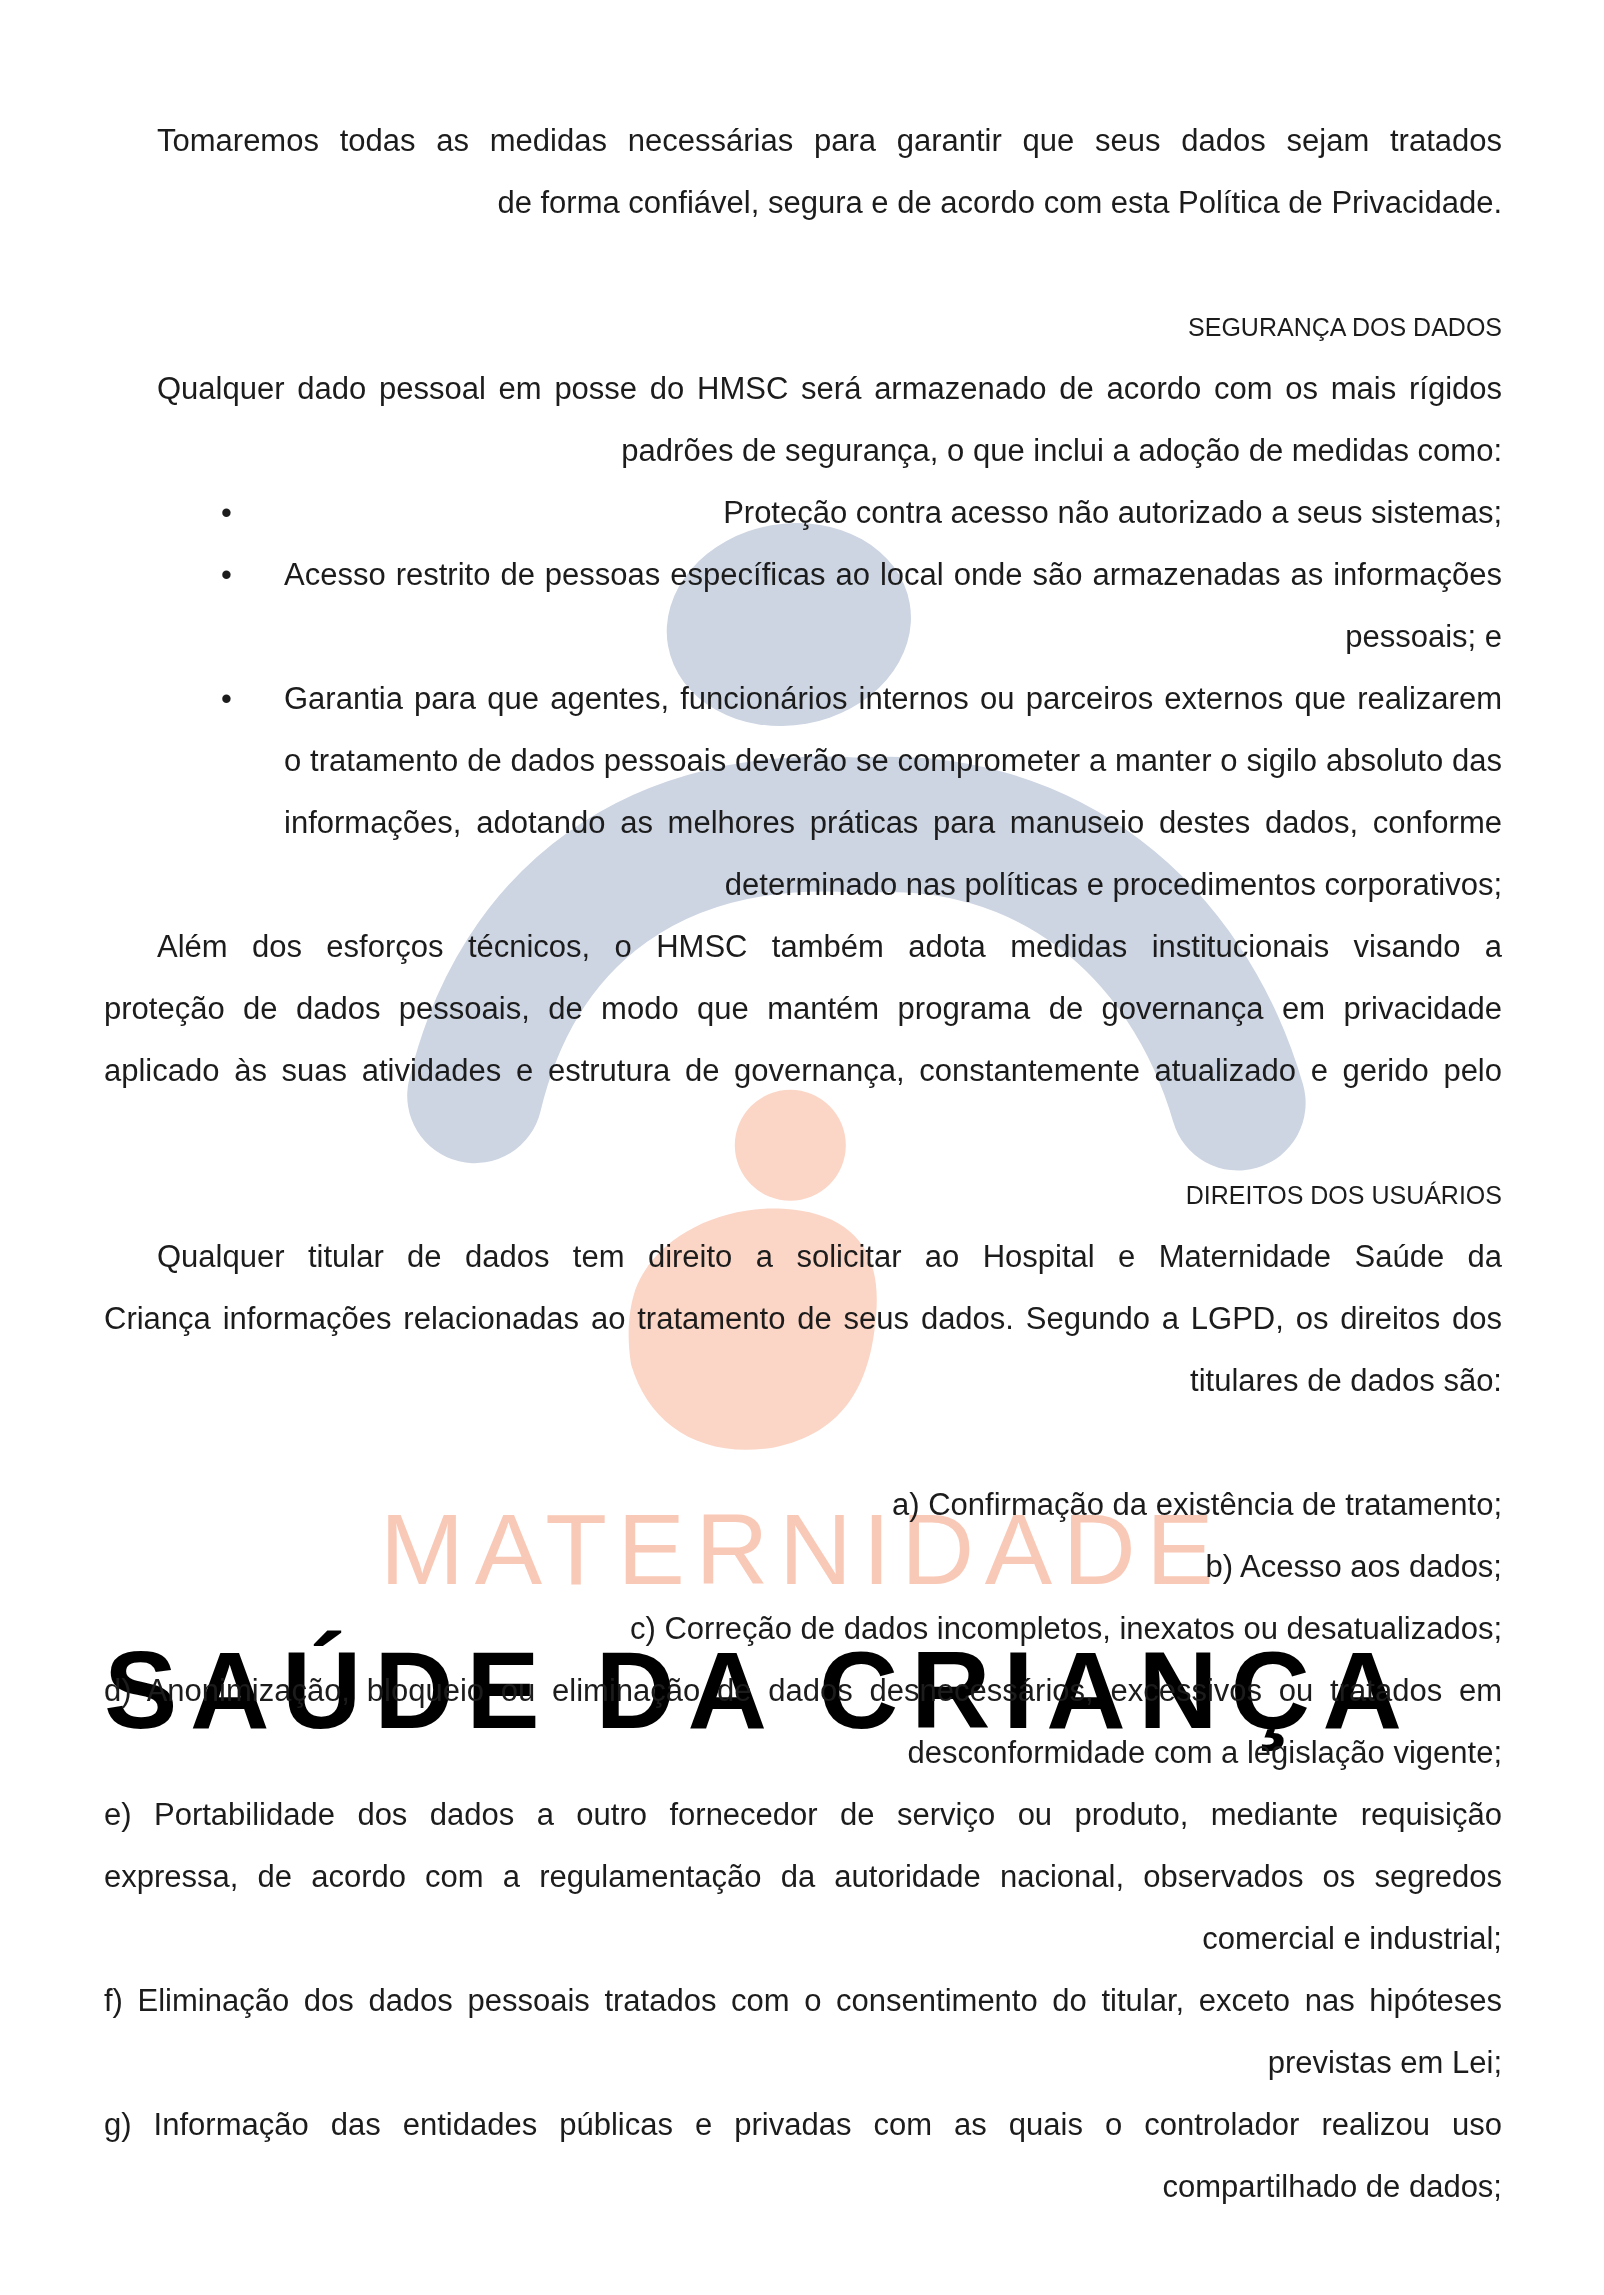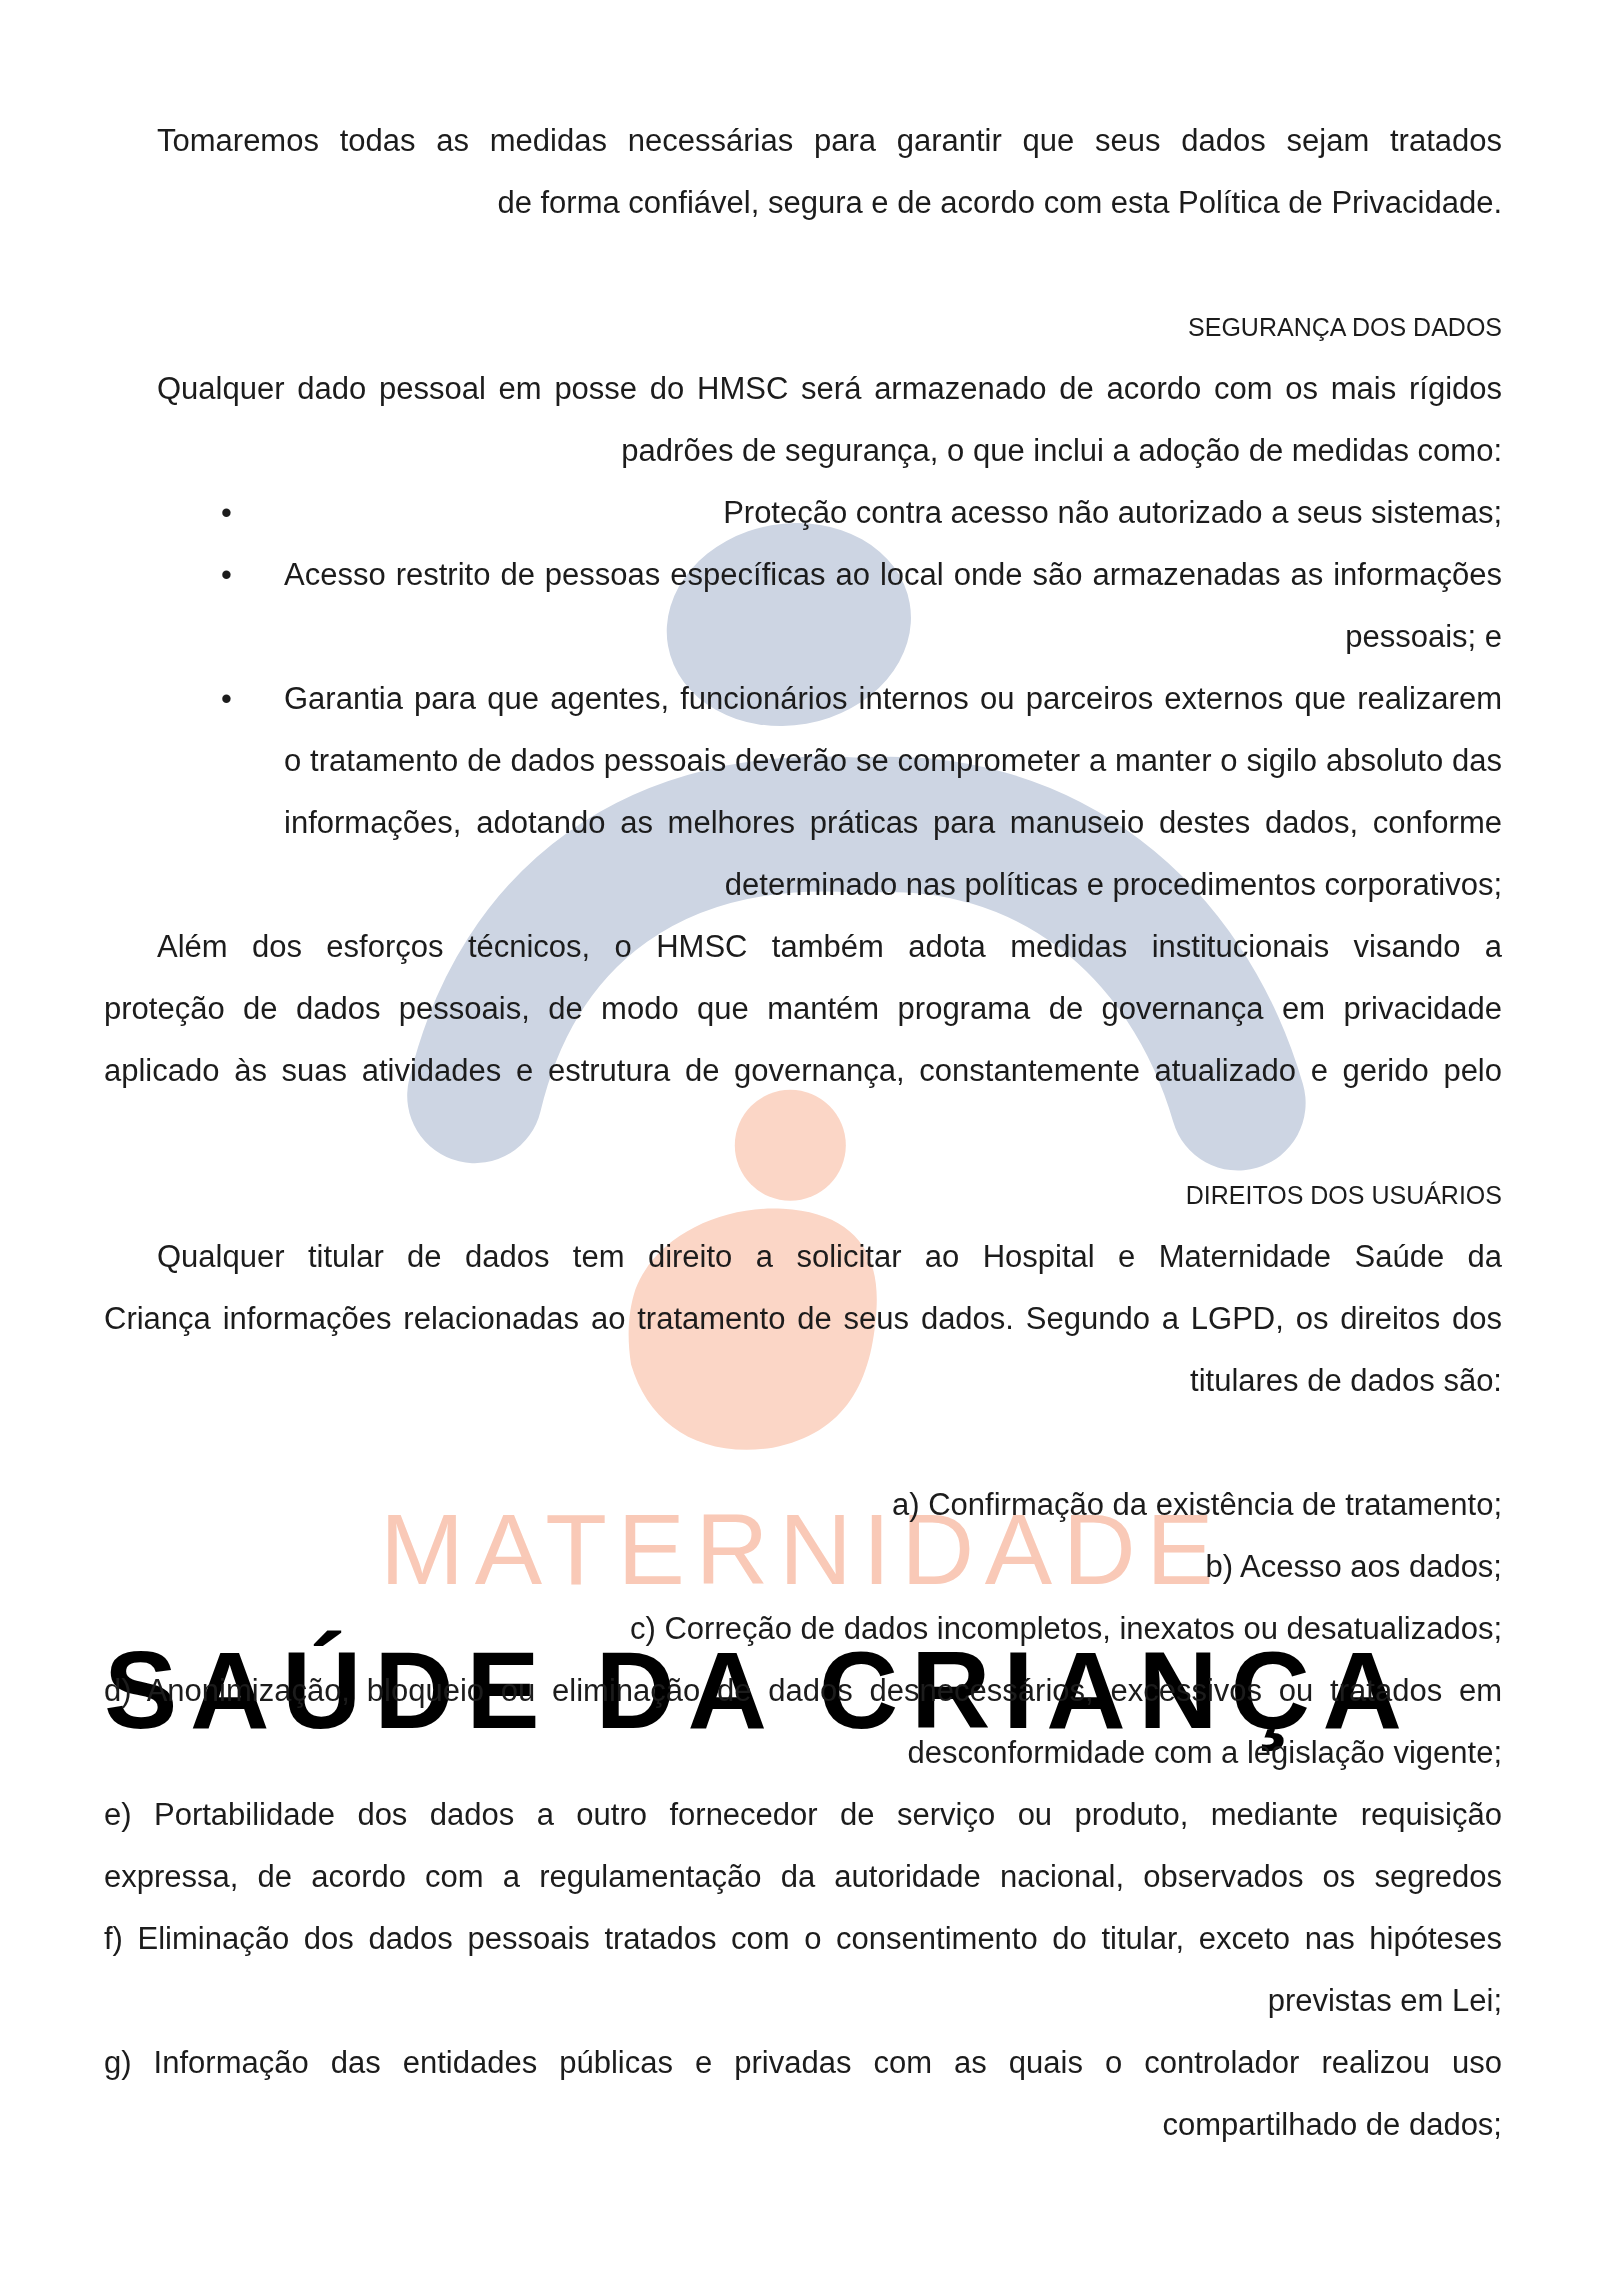--- a/index.html
+++ b/index.html
@@ -91,20 +91,21 @@
       <div class="line just">Criança informações relacionadas ao tratamento de seus dados. Segundo a LGPD, os direitos dos</div>
       <div class="line wrap">titulares de dados são:</div>
       <div class="line gap"></div>
       <div class="line wrap">a) Confirmação da existência de tratamento;</div>
       <div class="line wrap">b) Acesso aos dados;</div>
       <div class="line wrap">c) Correção de dados incompletos, inexatos ou desatualizados;</div>
       <div class="line just">d) Anonimização, bloqueio ou eliminação de dados desnecessários, excessivos ou tratados em</div>
       <div class="line wrap">desconformidade com a legislação vigente;</div>
       <div class="line just">e) Portabilidade dos dados a outro fornecedor de serviço ou produto, mediante requisição</div>
       <div class="line just">expressa, de acordo com a regulamentação da autoridade nacional, observados os segredos</div>
+      <div class="line wrap">comercial e industrial;</div>
       <div class="line just">f) Eliminação dos dados pessoais tratados com o consentimento do titular, exceto nas hipóteses</div>
       <div class="line wrap">previstas em Lei;</div>
       <div class="line just">g) Informação das entidades públicas e privadas com as quais o controlador realizou uso</div>
       <div class="line wrap">compartilhado de dados;</div>
     </div>
 
 </div>
 
 
 </body></html>

